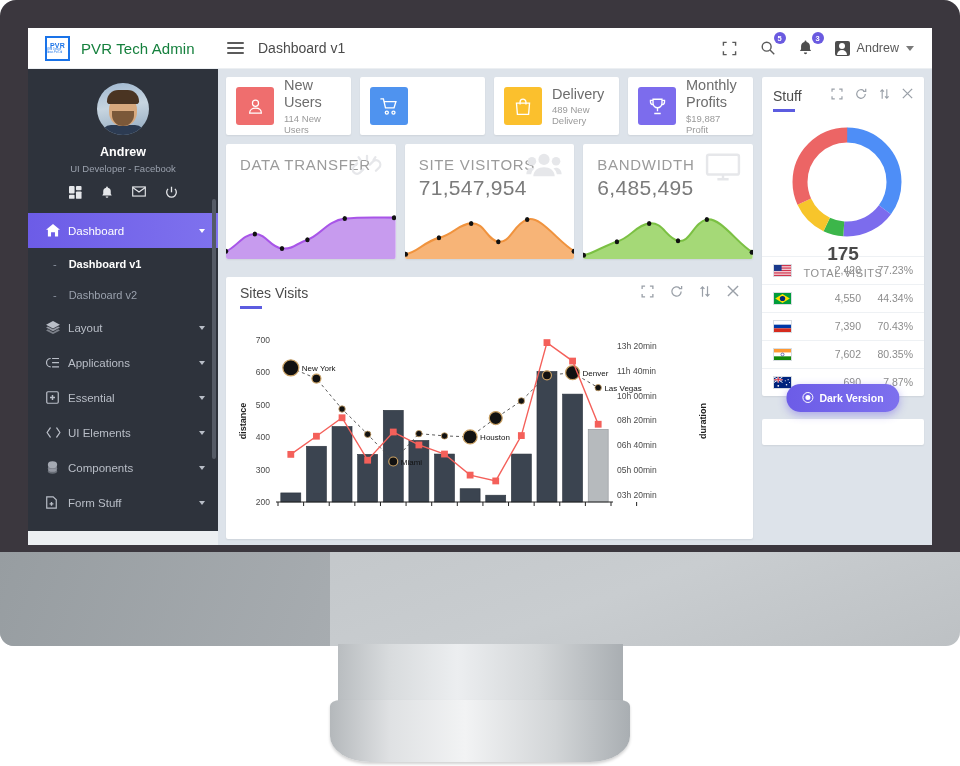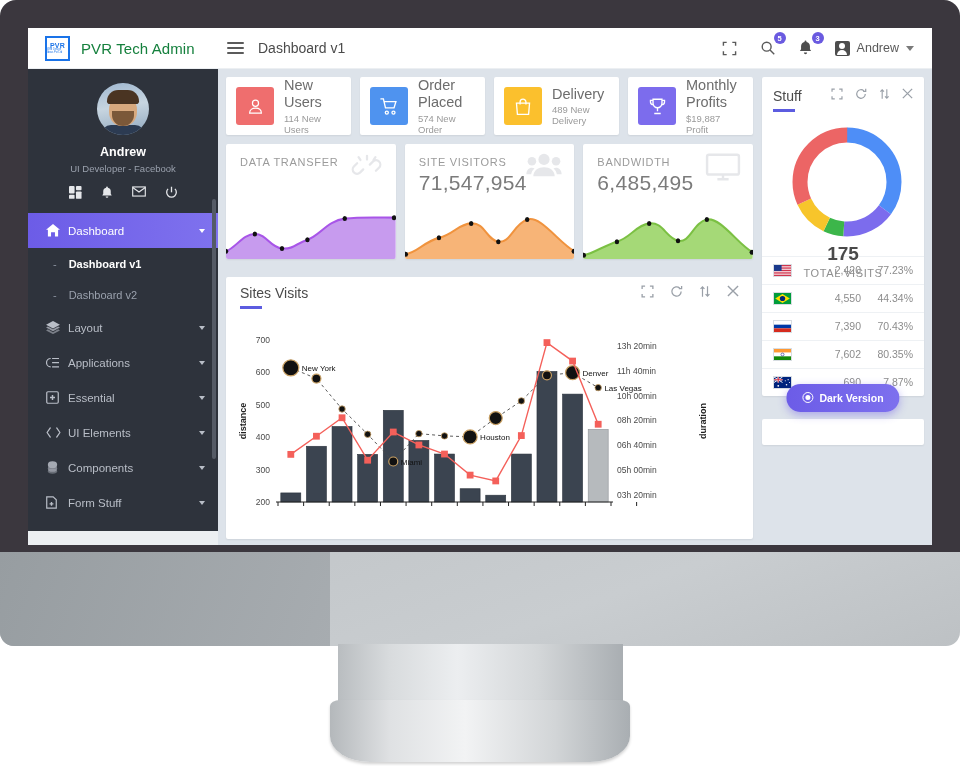--- a/index.html
+++ b/index.html
@@ -111,21 +111,21 @@
 
   
   .mini { flex:1; height:58px; display:flex; align-items:center; padding:8px 10px; gap:10px; }
   .mini-ic { width:38px; height:38px; border-radius:3px; display:flex; align-items:center; justify-content:center; color:#fff; flex:none;}
   .mini-t { font-size:14.5px; color:#6d6d6d; line-height:1.15; }
   .mini-s { font-size:9.5px; color:#9a9a9a; margin-top:2px;}
 
   
   .spark-card { flex:1; height:115px; overflow:hidden; position:relative; }
   .sp-top { padding:12px 14px 0 14px; position:relative;}
-  .sp-label { font-size:11px; letter-spacing:.7px; color:#9b9b9b; text-transform:uppercase;}
+  .sp-label { font-size:15px; letter-spacing:.7px; color:#9b9b9b; text-transform:uppercase;}
   .sp-value { font-size:21px; color:#7b7b7b; margin-top:3px; letter-spacing:.3px;}
   .sp-icon { position:absolute; right:12px; top:8px; color:#e6e7ea;}
   .sp-chart { position:absolute; left:0; bottom:0; width:100%; height:50px;}
 
   
   .chart-card { flex:1; height:262px; position:relative; }
   .cc-head { padding:8px 14px 0 14px; display:flex; align-items:flex-start;}
   .cc-title { font-size:14px; color:#4a4a4a; }
   .cc-underline { width:22px; height:2.5px; background:#5c5ce0; margin-top:5px; }
   .cc-tools { margin-left:auto; display:flex; gap:16px; color:#9aa0a8; }
@@ -372,24 +372,20 @@
                   <div class="mini-s">114 New Users</div>
                 </div>
               </div>
               <div class="card mini">
                 <div class="mini-ic" style="background:#4f93ef">
                   <svg width="20" height="19" viewBox="0 0 21 20" fill="none" stroke="#fff" stroke-width="1.4" stroke-linecap="round">
                     <path d="M2 2h2.6l2.2 9.4h9l2-6.6H6"></path>
                       <circle cx="8.2" cy="16.4" r="1.6"></circle>
                       <circle cx="15.2" cy="16.4" r="1.6"></circle>
                   </svg>
-                </div>
-                <div>
-                  <div class="mini-t">Order Placed</div>
-                  <div class="mini-s">574 New Order</div>
                 </div>
               </div>
               <div class="card mini">
                 <div class="mini-ic" style="background:#fbc02d">
                   <svg width="18" height="19" viewBox="0 0 19 20" fill="none" stroke="#fff" stroke-width="1.4">
                     <path d="M2.6 6.5h13.8l-1 11.8H3.6z"></path>
                       <path d="M6.4 8V5.3a3.1 3.1 0 016.2 0V8"></path>
                   </svg>
                 </div>
                 <div>

